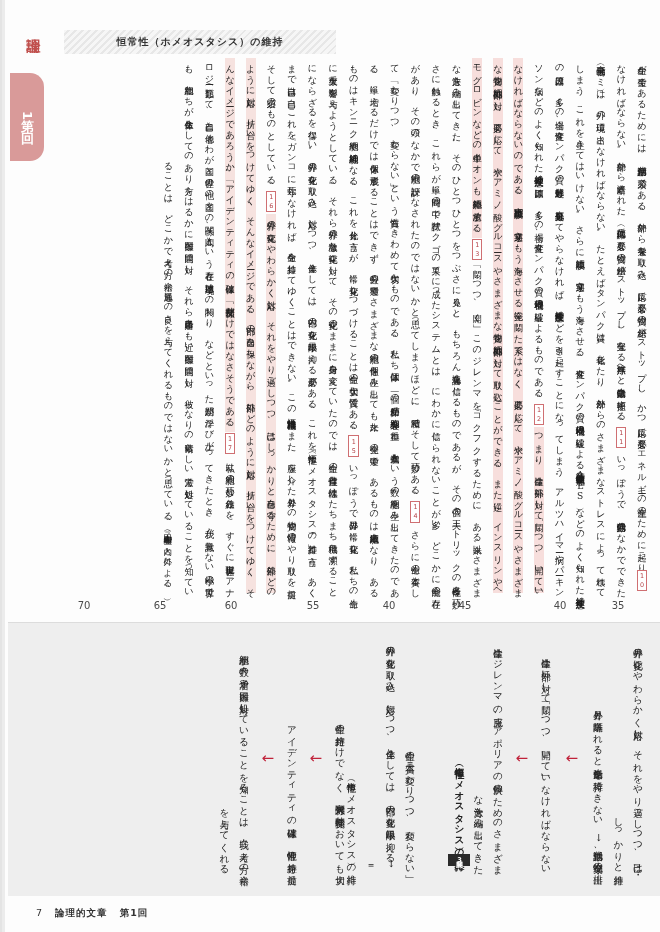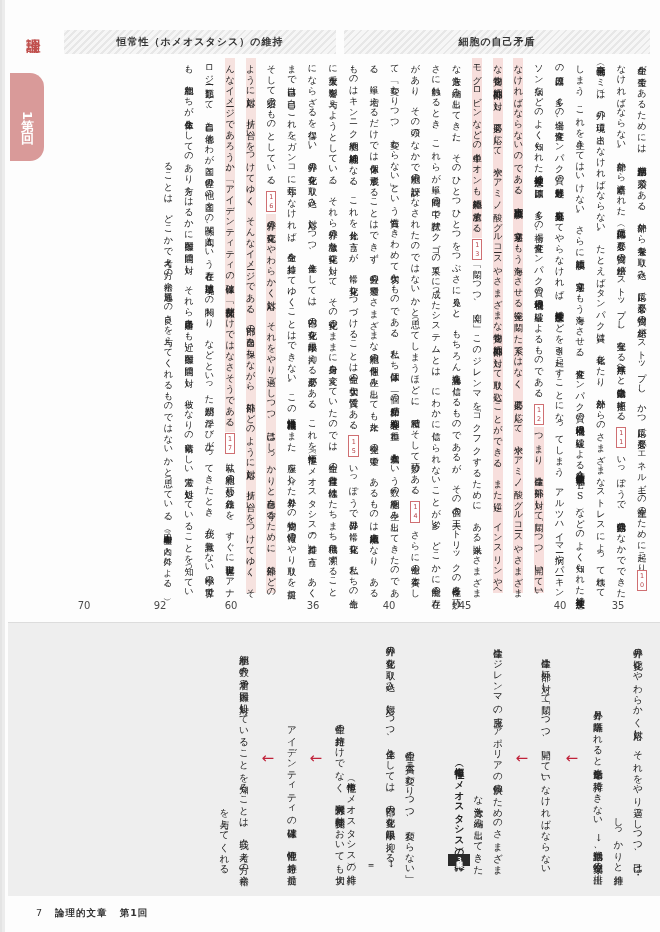--- a/index.html
+++ b/index.html
@@ -159,34 +159,33 @@
 </head>
 <body>
 
 <div id="page">
 
   <div class="side-label">論理</div>
   <div class="side-tab">第1回</div>
 
   <div class="hdr-row">
     <div class="hdr hdr-a">恒常性（ホメオスタシス）の維持</div>
-    <div class="hdr hdr-b">細胞の自己矛盾</div>
   </div>
 
   <div id="body-area">
     <div class="vcols">
       <span class="pnum">10</span><span>生命が生命であるためには、代謝活動が必須である。外部から栄養を取り込み、反応に必要な物質の供給がストップし、かつ反応に必要なエネルギーの生産のために起こり得なければならない。外部から遮断された、反応（代謝）に必要な物質の供給がストップし、完全なる無秩序へと生命活動は頓挫する。</span><span class="pnum">11</span><span>いっぽうで、代謝活動のなかでできた廃棄物（ゴミ）は、外の環境に出さなければならない。たとえばタンパク質は、老化したり、外部からのさまざまなストレスによって壊れてしまう。これを生きてはいけない。さらに細胞膜は、文字通りもう海をさせる。変性タンパク質の処理機構の破綻による筋萎縮性側索硬化症（ALS）などのよく知られた神経変性疾患の原因は、多くの場合、変性タンパク質の分解処理し、廃棄処分してやらなければ、神経変性疾患などを引き起こすことになってしまう。アルツハイマー病やパーキンソン病などのよく知られた神経変性疾患の原因は、多くの場合、変性タンパク質の処理機構の破綻によるものである。</span><span class="pnum">12</span><span class="hl">つまり、生命は外部に対して「閉じつつ、開いて」いなければならないのである。事実細胞膜は、文字通りもう海をさせる完全に閉じた系ではなく、必要に応じて、水やアミノ酸、グルコースやさまざまな物質を細胞外部に対し、必要に応じて、水やアミノ酸、グルコースやさまざまな物質を細胞外部に対して取り込むことができる。また逆に、インスリンやヘモグロビンなどの血中イオンも細胞外に放出する。</span><span class="pnum">13</span><span>「閉じつつ、開く」、このジレンマを「コクフクするために、ある以来、さまざまな方法を編み出してきた。そのひとつひとつをつぶさに見ると、もちろん進化論を信じるものであるが、その個々の工夫、トリックの多様性と巧妙さに触れるとき、これらが単に時間の中で試行サクゴの果てに成ったシステムとは、にわかに信じられないことが多い。どこかに全能の存在があり、その頭のなかで細胞の設計がなされたのではないかと思ってしまうほどに、精緻でそして巧妙である。</span><span class="pnum">14</span><span>さらに生命の本質として、「変わりつつ、変わらない」という性質もきわめて大切なものである。私たち個体は、一個の受精卵が細胞分裂を重ね、六十兆個という数の細胞を生み出してきたのである。単に増えるだけでは個体を形成することはできず、分裂の過程でさまざまな細胞の個性を生み出しても来た。発生の途中で、あるものは血液細胞になり、あるものはキンニク細胞や神経細胞になる。これを分化と言うが、常に変化しつづけることは生命の大切な性質である。</span><span class="pnum">15</span><span>いっぽうで外界は常に変化し、私たちの生命に重大な影響を与えようとしている。それら外界の急激な変化に対して、その変化のままに自身を変えていたのでは、生命の自律性と統一性はたちまち危機に瀕することにならざるを得ない。外界の変化を取り込み、対応しつつ、全体としては、内部の変化を最小限に抑える必要がある。これを「恒常性（ホメオスタシス）の維持」と言う。あくまで自己は自己。これを「ガンコに死守しなければ、生命を維持してゆくことはできない。この恒常性維持機構はまた、膜を介した外界との物質や情報のやり取りを前提、そして必須のものとしている。</span><span class="pnum">16</span><span class="hl2">外界の変化にやわらかく対応し、それをやり過ごしつつ、己はしっかりと自己を守るために、外部にどのように対応し、折り合いをつけてゆく、そんなイメージである。内部の自己を保ちながら、外部にどのように対応し、折り合いをつけてゆく、そんなイメージであろうか。「アイデンティティの確保は、「外交関係だけではなさそうである。</span><span class="pnum">17</span><span>私は細胞の巧妙な仕組みを、すぐに現実世界にアナロジー（類比）して、自己と他者、わが国と世界の他の国々との関係、人間という存在と地球環境との関わり、などといった問題が浮かび上がってきたとき、我々が意識しない極小の世界でも、細胞たちが生命体としてのあり方をはるかに困難な問題に対し、それら自己矛盾にも近い困難な問題に対し、彼らなりの素晴らしい方法で対処していることを知っていることは、どこかで考え方の余裕、風通しの良さを与えてくれるものではないかと思っている。</span><span class="src">（永田和宏『生命の内と外』による。）</span>
     </div>
   </div>
 
   <div id="ruler">
     <span style="left:52px">70</span>
-    <span style="left:128px">92</span>
+    <span style="left:128px">65</span>
     <span style="left:199px">60</span>
-    <span style="left:281px">36</span>
+    <span style="left:281px">55</span>
     <span style="left:357px">40</span>
     <span style="left:433px">45</span>
     <span style="left:528px">40</span>
     <span style="left:586px">35</span>
   </div>
 
   <div id="panel">
     <div id="panel-inner">
 
       <div class="pcols blk" style="position:absolute;right:12px;top:14px;height:232px;width:40px">・外界の変化にやわらかく対応し、それをやり過ごしつつ、己はしっかりと維持</div>

